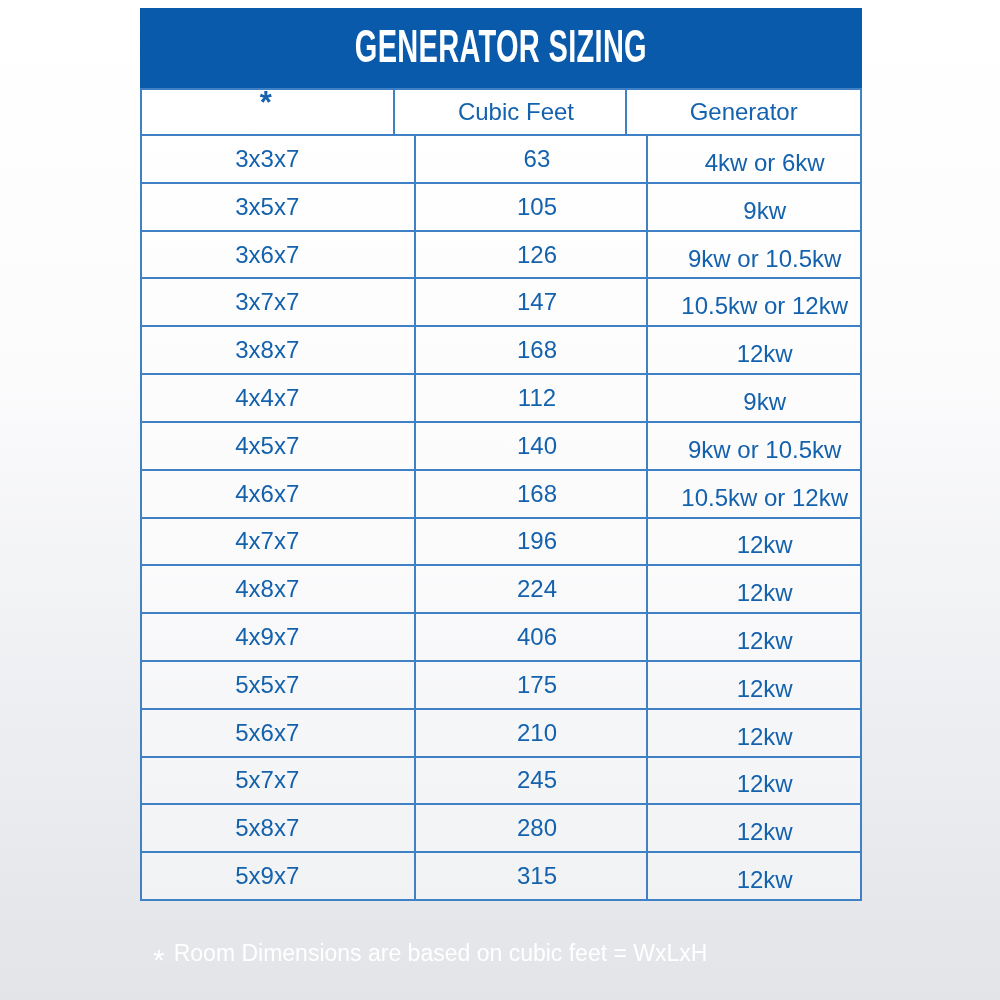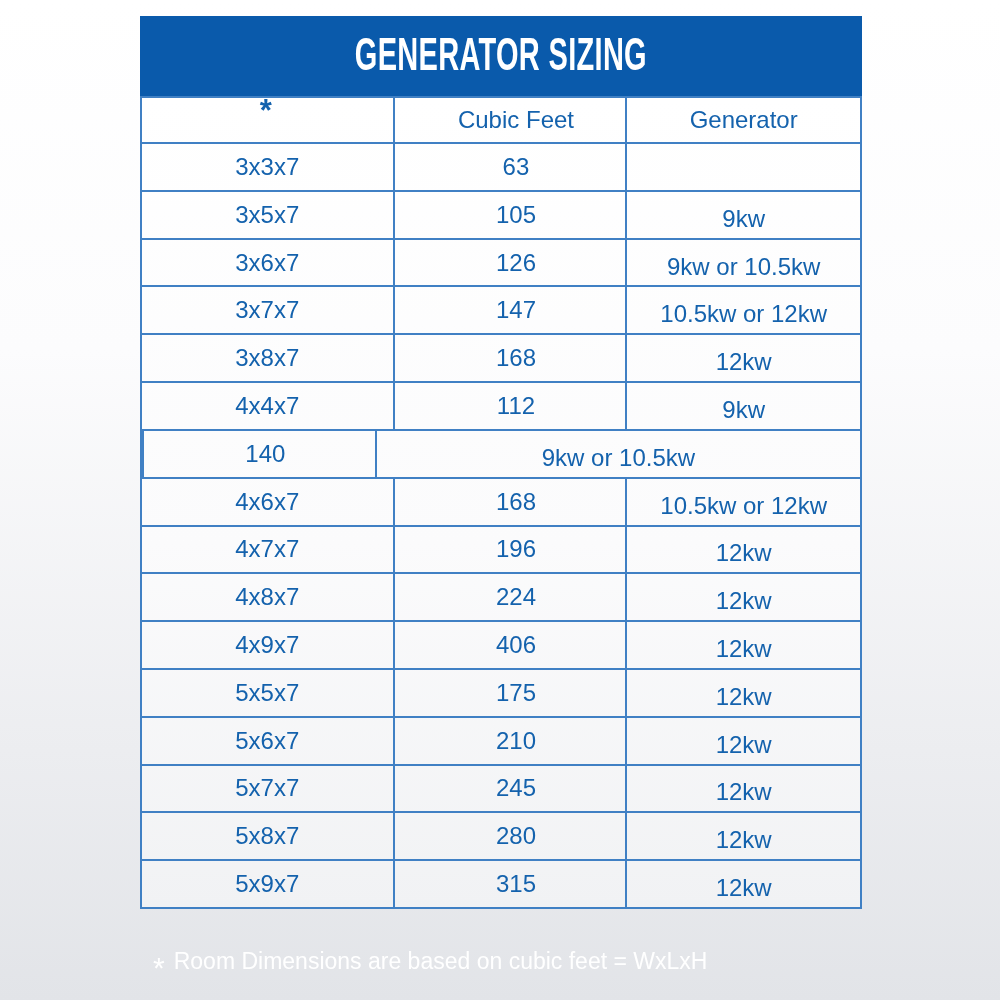--- a/index.html
+++ b/index.html
@@ -11,21 +11,21 @@
   .canvas {
     position: relative;
     width: 1000px;
     height: 1000px;
     overflow: hidden;
     background: linear-gradient(180deg, #ffffff 0%, #fcfcfd 35%, #ecedf0 75%, #e2e4e8 100%);
   }
   .panel {
     position: absolute;
     left: 140px;
-    top: 16px;
+    top: 8px;
     width: 722px;
     height: 820px;
     background: #0a5aab;
   }
   .title-band {
     position: absolute;
     left: 0;
     top: 0;
     width: 722px;
     height: 80px;
@@ -61,20 +61,21 @@
   }
   .tbody {
     flex: 1;
     display: flex;
     flex-direction: column;
   }
   .trow {
     flex: 1;
     display: flex;
     border-top: 2px solid #4080c4;
+    gap: 21px;
   }
   .cell {
     display: flex;
     align-items: center;
     justify-content: center;
     color: #1462ad;
     font-size: 24px;
     box-sizing: border-box;
     overflow: hidden;
   }
@@ -143,20 +144,23 @@
         </div>
       </div>
       <div class="tbody" id="tbody">
           <div class="trow">
             <div class="cell col-room">
               <span class="cell-text">3x3x7</span>
             </div>
             <div class="cell col-cubic">
               <span class="cell-text">63</span>
             </div>
+            <div class="cell col-gen">
+              <span class="cell-text">4kw or 6kw</span>
+            </div>
           </div>
           <div class="trow">
             <div class="cell col-room">
               <span class="cell-text">3x5x7</span>
             </div>
             <div class="cell col-cubic">
               <span class="cell-text">105</span>
             </div>
             <div class="cell col-gen">
               <span class="cell-text">9kw</span>
@@ -200,20 +204,23 @@
               <span class="cell-text">4x4x7</span>
             </div>
             <div class="cell col-cubic">
               <span class="cell-text">112</span>
             </div>
             <div class="cell col-gen">
               <span class="cell-text">9kw</span>
             </div>
           </div>
           <div class="trow">
+            <div class="cell col-room">
+              <span class="cell-text">4x5x7</span>
+            </div>
             <div class="cell col-cubic">
               <span class="cell-text">140</span>
             </div>
             <div class="cell col-gen">
               <span class="cell-text">9kw or 10.5kw</span>
             </div>
           </div>
           <div class="trow">
             <div class="cell col-room">
               <span class="cell-text">4x6x7</span>

